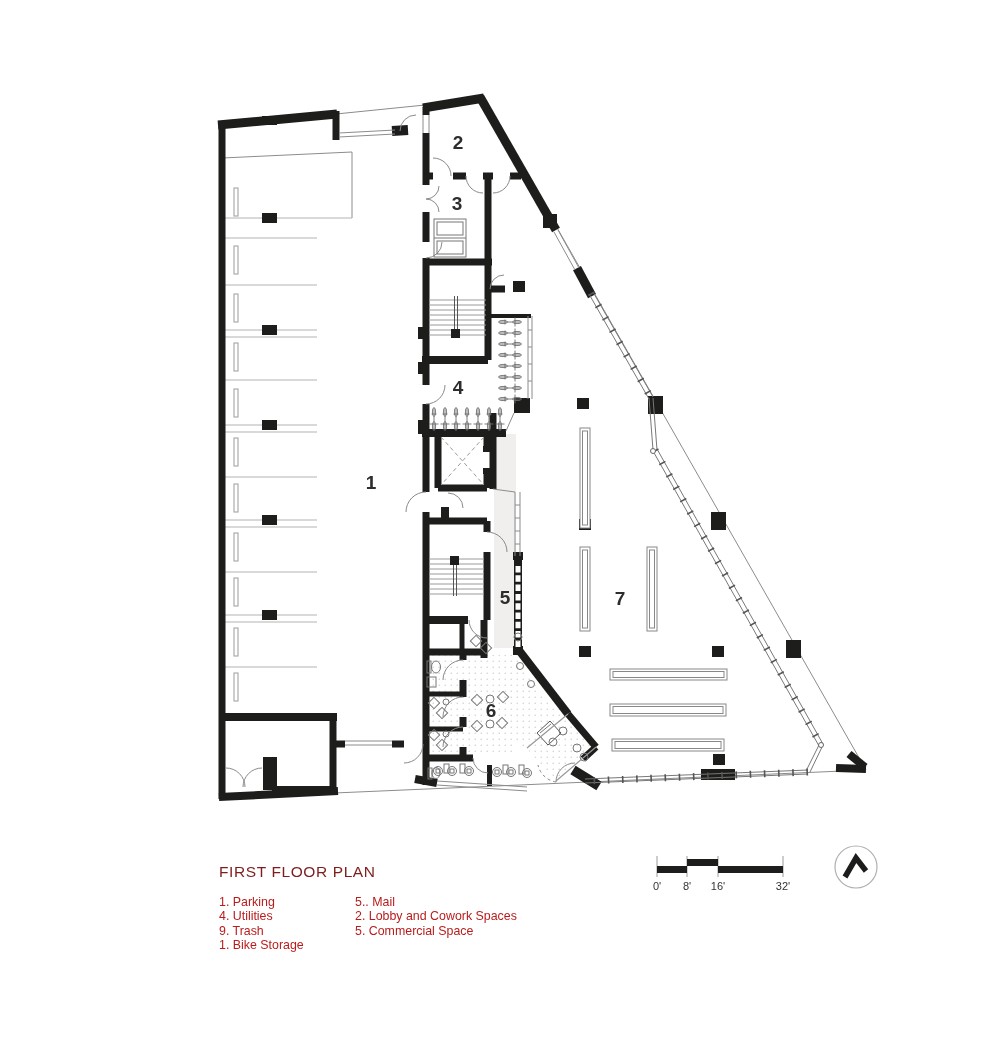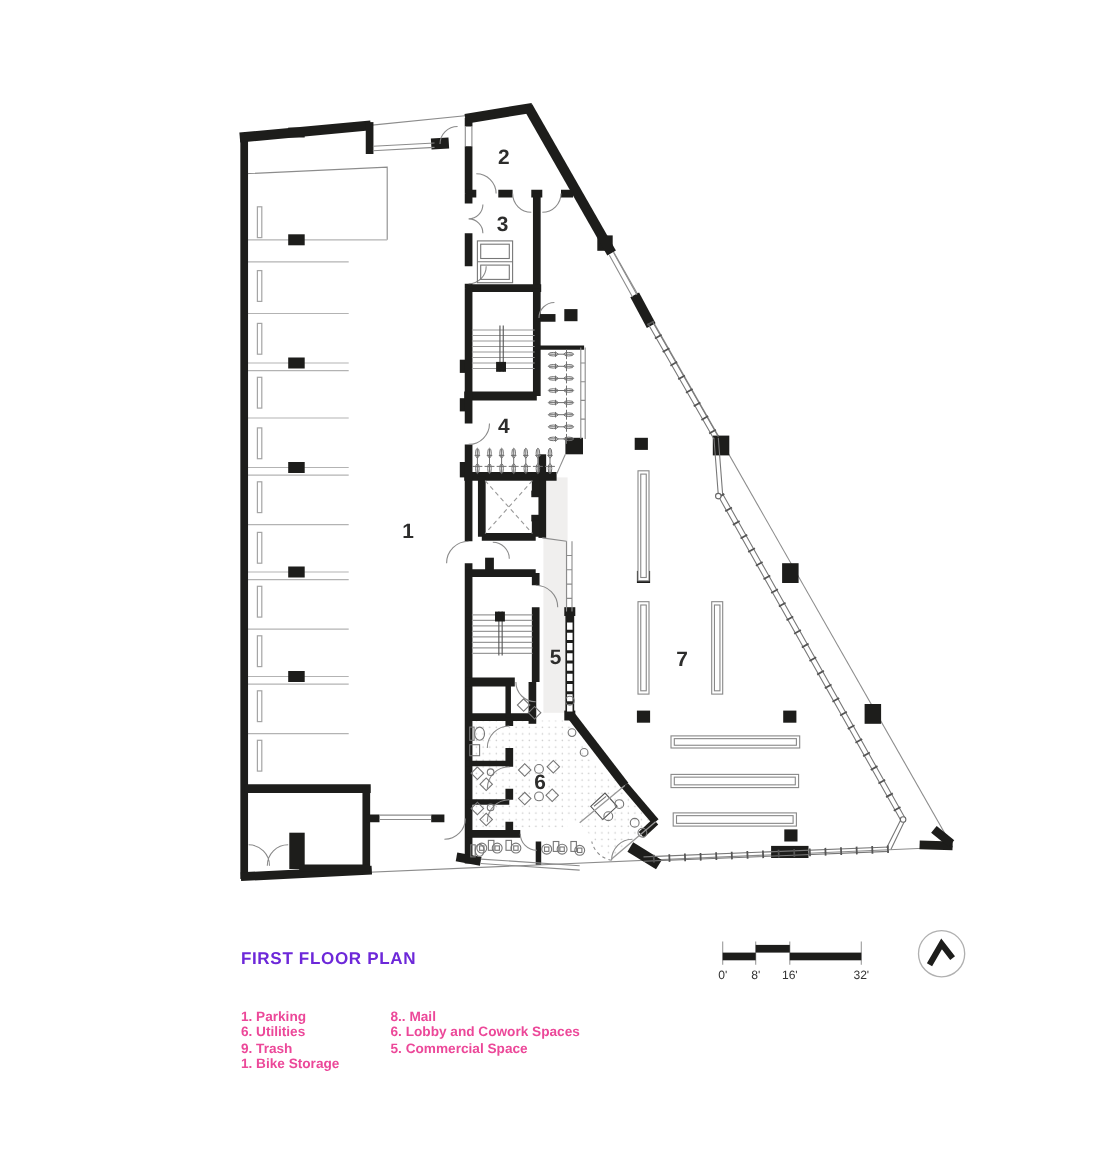--- a/index.html
+++ b/index.html
@@ -1,21 +1,21 @@
 <!DOCTYPE html>
 <html><head>
 <meta charset="utf-8">
 <style>
   html,body{margin:0;padding:0;background:#ffffff;}
   .sheet{position:relative;width:1000px;height:1050px;background:#ffffff;overflow:hidden;
          font-family:"Liberation Sans",sans-serif;}
   .sheet svg{position:absolute;left:0;top:0;}
-  .title{position:absolute;left:219px;top:863px;font-size:15.5px;font-weight:bold;
-         letter-spacing:.6px;color:#6d28d9;}
-  .legend{position:absolute;top:917px;color:#ec4899;font-size:12.4px;line-height:14.4px;font-weight:bold;}
+  .title{position:absolute;left:219px;top:863px;font-size:15.5px;font-weight:normal;
+         letter-spacing:.6px;color:#7f1d1d;}
+  .legend{position:absolute;top:895px;color:#b91c1c;font-size:12.4px;line-height:14.4px;}
   .legend.c1{left:219px;}
   .legend.c2{left:355px;}
   text{font-family:"Liberation Sans",sans-serif;}
   .roomnum{font-size:19px;font-weight:600;fill:#2d2d2c;}
   .scaletxt{font-size:11px;fill:#333;}
 </style>
 </head>
 <body>
 
 <div class="sheet">
@@ -355,22 +355,22 @@
 <g>
   <circle cx="856" cy="867" r="21" fill="none" stroke="#b0b0b0" stroke-width="1.2"></circle>
   <path d="M845,877 L856,858 L866,871" fill="none" stroke="#1d1d1b" stroke-width="5.5"></path>
 </g>
 </svg>
 
 <div class="title">FIRST FLOOR PLAN</div>
 
 <div class="legend c1">
   <div>1. Parking</div>
-  <div>6. Utilities</div>
+  <div>4. Utilities</div>
   <div>9. Trash</div>
   <div>1. Bike Storage</div>
 </div>
 <div class="legend c2">
-  <div>8.. Mail</div>
-  <div>6. Lobby and Cowork Spaces</div>
+  <div>5.. Mail</div>
+  <div>2. Lobby and Cowork Spaces</div>
   <div>5. Commercial Space</div>
 </div>
 </div>
 
 </body></html>

